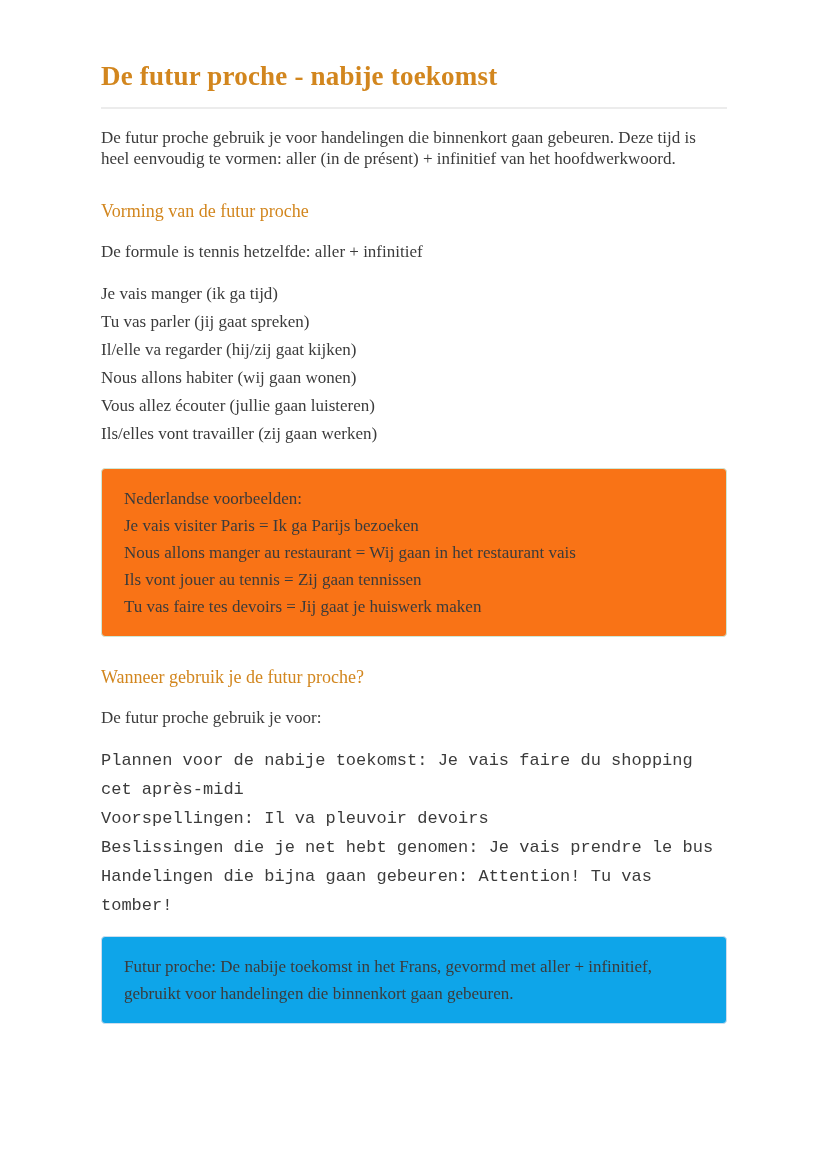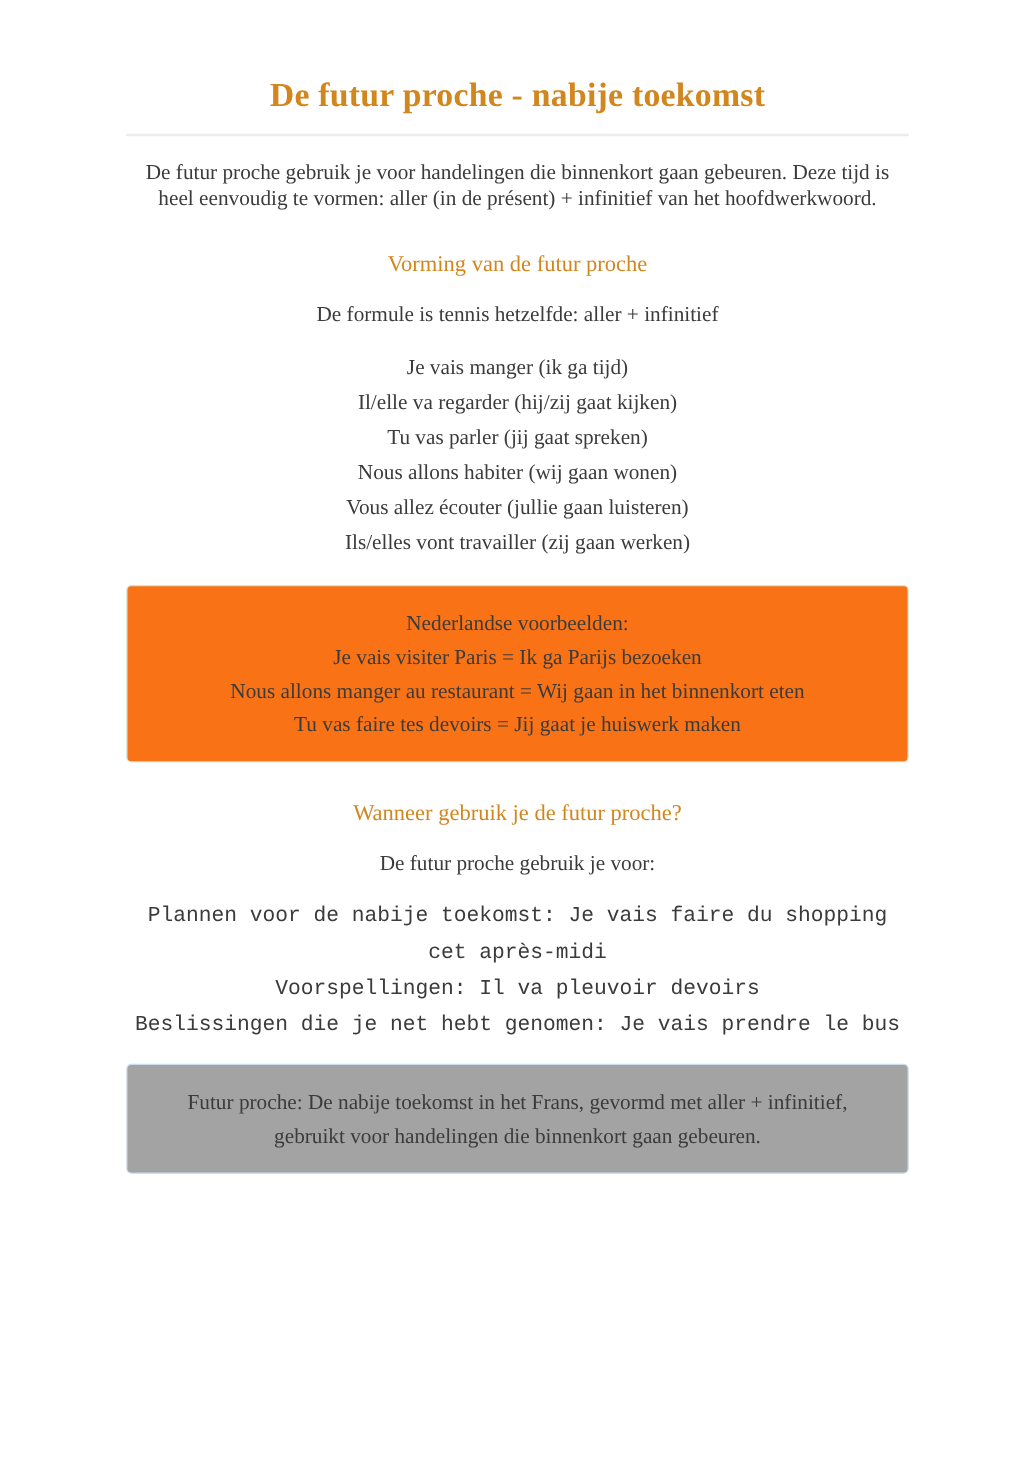--- a/index.html
+++ b/index.html
@@ -12,21 +12,20 @@
     height: 1171px;
     font-family: "Liberation Serif", "DejaVu Serif", serif;
     color: #3b3b3b;
     overflow: hidden;
   }
   .page {
     box-sizing: border-box;
     width: 828px;
     height: 1171px;
     padding: 58px 101px 12px 101px;
-    text-align: center;
   }
   .doc-title {
     margin: 0;
     font-size: 27px;
     line-height: 36px;
     font-weight: bold;
     color: #d2861e;
     letter-spacing: 0.2px;
   }
   .title-rule {
@@ -66,62 +65,64 @@
     font-size: 17px;
   }
   .callout .line {
     line-height: 27px;
   }
   .callout-green {
     background: #f97316;
     border: 1px solid #cee8d6;
   }
   .callout-blue {
-    background: #a3a3a3;
+    background: #0ea5e9;
     border: 1px solid #ccdded;
     margin-top: 16px;
   }
 </style>
 </head>
 <body>
 
 <div class="page">
 
   <h1 class="doc-title">De futur proche - nabije toekomst</h1>
   <hr class="title-rule">
 
   <p class="body-text">De futur proche gebruik je voor handelingen die binnenkort gaan gebeuren. Deze tijd is heel eenvoudig te vormen: aller (in de présent) + infinitief van het hoofdwerkwoord.</p>
 
   <h2 class="section-heading heading-vorming">Vorming van de futur proche</h2>
 
   <p class="body-text">De formule is tennis hetzelfde: aller + infinitief</p>
 
   <div class="line-block">
     <div class="line">Je vais manger (ik ga tijd)</div>
+    <div class="line">Tu vas parler (jij gaat spreken)</div>
     <div class="line">Il/elle va regarder (hij/zij gaat kijken)</div>
-    <div class="line">Tu vas parler (jij gaat spreken)</div>
     <div class="line">Nous allons habiter (wij gaan wonen)</div>
     <div class="line">Vous allez écouter (jullie gaan luisteren)</div>
     <div class="line">Ils/elles vont travailler (zij gaan werken)</div>
   </div>
 
   <div class="callout callout-green">
     <div class="line">Nederlandse voorbeelden:</div>
     <div class="line">Je vais visiter Paris = Ik ga Parijs bezoeken</div>
-    <div class="line">Nous allons manger au restaurant = Wij gaan in het binnenkort eten</div>
+    <div class="line">Nous allons manger au restaurant = Wij gaan in het restaurant vais</div>
+    <div class="line">Ils vont jouer au tennis = Zij gaan tennissen</div>
     <div class="line">Tu vas faire tes devoirs = Jij gaat je huiswerk maken</div>
   </div>
 
   <h2 class="section-heading">Wanneer gebruik je de futur proche?</h2>
 
   <p class="body-text">De futur proche gebruik je voor:</p>
 
   <div class="line-block uses-block">
     <div class="line">Plannen voor de nabije toekomst: Je vais faire du shopping cet après-midi</div>
     <div class="line">Voorspellingen: Il va pleuvoir devoirs</div>
     <div class="line">Beslissingen die je net hebt genomen: Je vais prendre le bus</div>
+    <div class="line">Handelingen die bijna gaan gebeuren: Attention! Tu vas tomber!</div>
   </div>
 
   <div class="callout callout-blue">
     <div class="line">Futur proche: De nabije toekomst in het Frans, gevormd met aller + infinitief, gebruikt voor handelingen die binnenkort gaan gebeuren.</div>
   </div>
 
 </div>
 
 </body></html>

